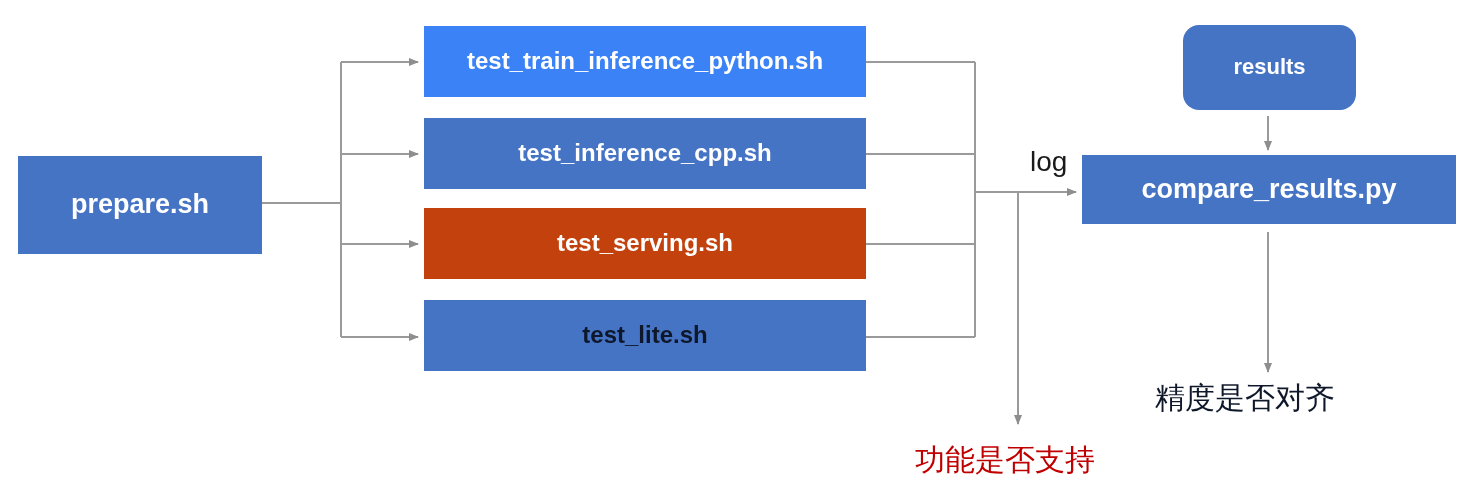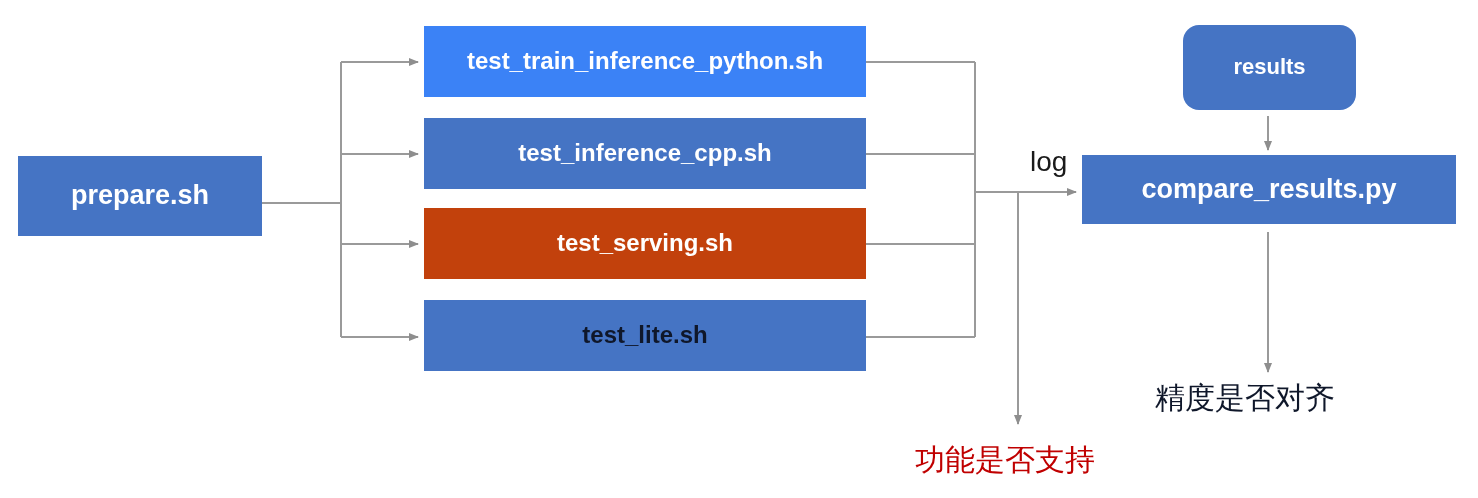--- a/index.html
+++ b/index.html
@@ -27,21 +27,21 @@
     align-items: center;
     justify-content: center;
     box-sizing: border-box;
     color: #ffffff;
     font-weight: bold;
     text-align: center;
     line-height: 1.1;
     user-select: none;
   }
   .node-prepare {
-    left: 18px;  top: 156px;  width: 244px; height: 80px;
+    left: 18px;  top: 156px;  width: 244px; height: 98px;
     font-size: 27px;
   }
   .node-step {
     left: 424px; width: 442px; height: 71px;
     font-size: 24px;
   }
   .node-step-1 { top: 26px;  }
   .node-step-2 { top: 118px; }
   .node-step-3 { top: 208px; }
   .node-step-4 { top: 300px; }

